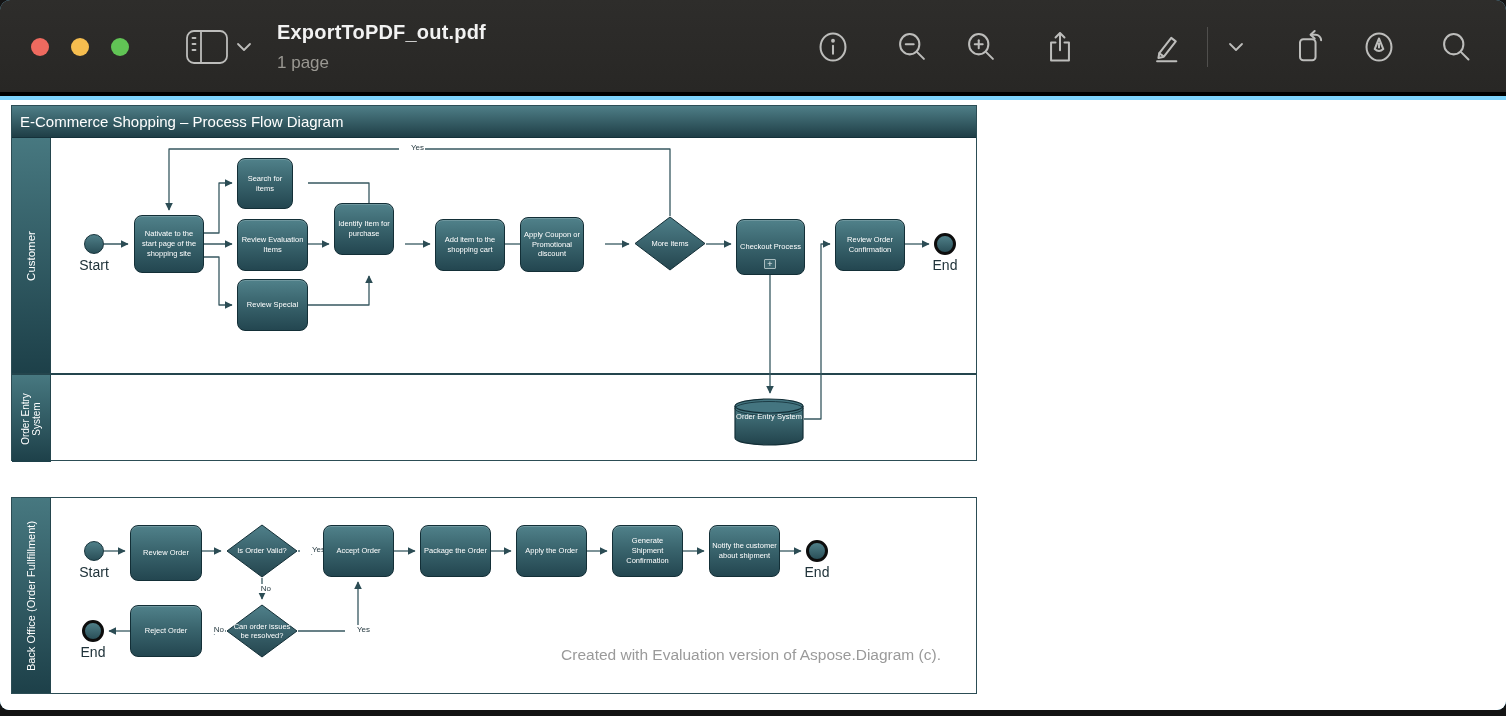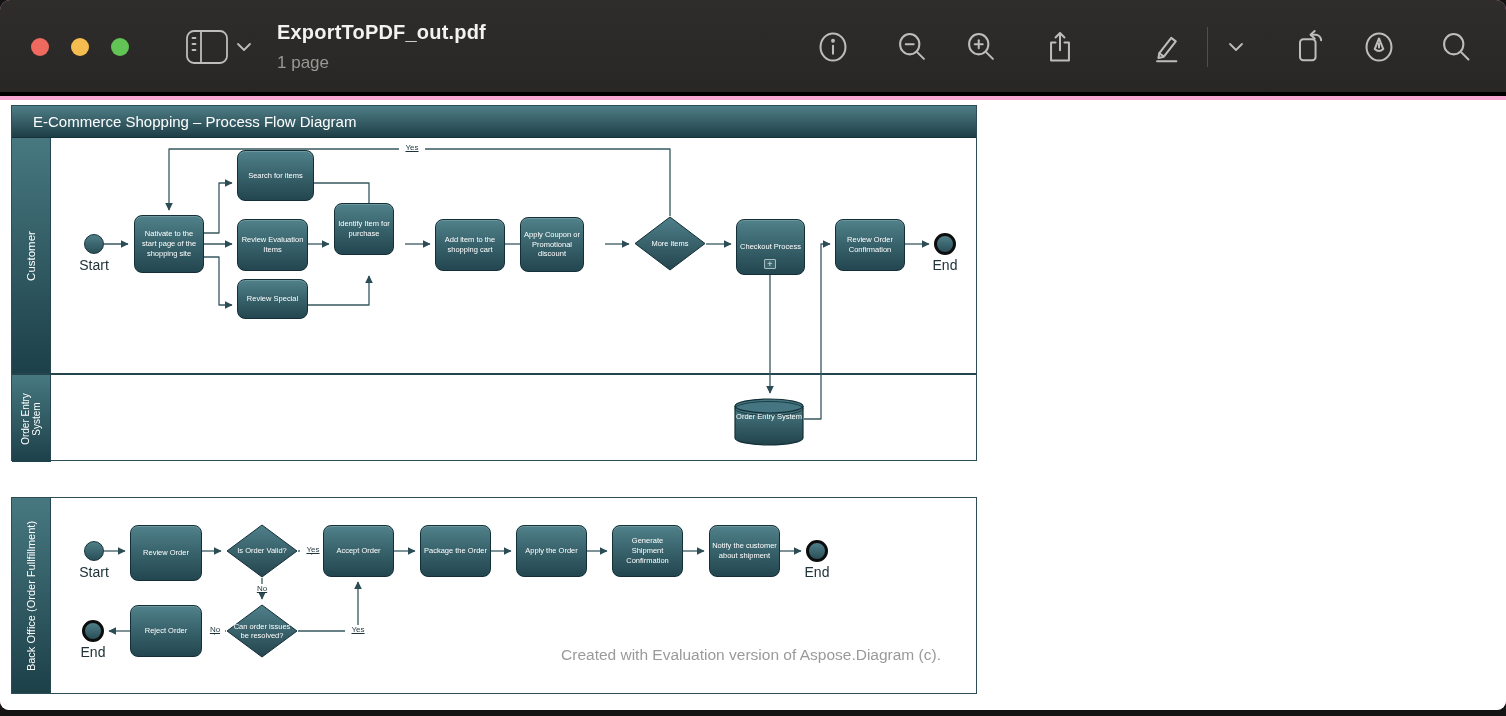--- a/index.html
+++ b/index.html
@@ -1,55 +1,55 @@
 <!DOCTYPE html>
 <html><head>
 <meta charset="utf-8">
 <style>
   * { margin:0; padding:0; box-sizing:border-box; }
   html,body { width:1506px; height:716px; background:#141414; font-family:"Liberation Sans","DejaVu Sans",sans-serif; }
-  .window { position:absolute; left:0; top:0; width:1506px; height:710px; border-radius:10px 10px 9px 9px; overflow:hidden; background:#f9a8d4; }
+  .window { position:absolute; left:0; top:0; width:1506px; height:710px; border-radius:10px 10px 9px 9px; overflow:hidden; background:#7dd3fc; }
 
   
   .titlebar { position:absolute; left:0; top:0; width:100%; height:96px; background:linear-gradient(180deg,#2e2d2b,#282725); border-bottom:4px solid #000; }
   .tl { position:absolute; top:38px; width:18px; height:18px; border-radius:50%; }
   .tl.red{ left:31px; background:#ee6a5f;} .tl.yellow{ left:71px; background:#f5bd4f;} .tl.green{ left:111px; background:#61c455;}
   .icon { position:absolute; stroke:#bdbdbb; fill:none; stroke-width:1.8; stroke-linecap:round; stroke-linejoin:round; }
   .titletext { position:absolute; left:277px; top:21px; color:#f2f2f2; font-size:20px; font-weight:bold; letter-spacing:.2px; }
   .subtitletext { position:absolute; left:277px; top:53px; color:#9a9892; font-size:17px; }
   .toolsep { position:absolute; left:1207px; top:27px; width:1px; height:40px; background:#504f4d; }
 
   
   .content { position:absolute; left:0; top:100px; width:1506px; height:610px; background:#ffffff; }
 
   .dia { position:absolute; background:#fff; border:1.5px solid #2c4d55; }
   .d1 { left:11px; top:5px; width:966px; height:356px; }
   .d2 { left:11px; top:397px; width:966px; height:197px; }
 
-  .dtitle { position:absolute; left:0; top:0; right:0; height:32px; background:linear-gradient(180deg,#4e7e87,#1f3e46); border-bottom:1px solid #14313a; color:#fff; font-size:15px; font-weight:500; display:flex; align-items:center; padding-left:21px; }
+  .dtitle { position:absolute; left:0; top:0; right:0; height:32px; background:linear-gradient(180deg,#4e7e87,#1f3e46); border-bottom:1px solid #14313a; color:#fff; font-size:15px; font-weight:500; display:flex; align-items:center; padding-left:8px; }
 
   .lanerow { position:absolute; left:0; right:0; }
   .lr1 { top:32px; height:237px; border-bottom:2px solid #24454d; }
   .lr2 { top:269px; height:87px; }
   .strip { position:absolute; left:0; top:0; bottom:0; width:39px; background:linear-gradient(180deg,#477880,#1d4049); border-right:1.5px solid #24454d; overflow:hidden; }
   .rot { position:absolute; left:50%; top:50%; transform:translate(-50%,-50%) rotate(-90deg); color:#fff; text-align:center; }
   .rot.c1 { font-size:11.5px; white-space:nowrap; }
   .rot.c2 { font-size:10px; width:84px; line-height:1.1; }
   .rot.c3 { font-size:11px; white-space:nowrap; }
 
   .conn { position:absolute; left:0; top:0; }
 
   .node { position:absolute; border-radius:8px; background:linear-gradient(180deg,#50818a 0%,#3a656e 45%,#234650 100%); border:1px solid #132f37; box-shadow:inset 0 1px 0 rgba(255,255,255,.18); color:#fff; font-size:7.5px; line-height:1.3; display:flex; align-items:center; justify-content:center; text-align:center; padding:2px; }
   .circle { position:absolute; border-radius:50%; background:linear-gradient(180deg,#4f7f88,#2a4f58); border:1.5px solid #15323a; }
   .circle.end { border:3px solid #0d0d0d; }
   .nlabel { position:absolute; font-size:14px; color:#20333a; text-align:center; }
   .diamond { position:absolute; }
   .diamond svg { position:absolute; left:0; top:0; }
   .diamond span { position:absolute; left:0; top:0; right:0; bottom:0; display:flex; align-items:center; justify-content:center; text-align:center; color:#fff; font-size:7.5px; line-height:1.25; padding:6px; }
-  .elabel { position:absolute; font-size:8px; color:#1f333a; background:#fff; text-align:center; padding:0 1px;text-decoration:underline; }
+  .elabel { position:absolute; font-size:8px; color:#1f333a; background:#fff; text-align:right; padding:0 1px; }
   .plusmark { position:absolute; width:12px; height:10px; background:#3c656e; border:1px solid #a9bcbf; color:#e6eded; font-size:9px; line-height:8px; text-align:center; border-radius:1px; }
   .cylwrap { position:absolute; }
   .cylwrap span { position:absolute; left:0; right:0; top:14px; color:#fff; font-size:7.5px; line-height:1.3; text-align:center; }
 
   .watermark { position:absolute; left:509px; top:148px; width:460px; text-align:center; color:#9a9a9a; font-size:15.5px; }
 </style>
 </head>
 <body>
 
 <div class="window">
@@ -159,23 +159,23 @@
           <path d="M893,138 H917" marker-end="url(#ah1)"></path>
         </g>
       </svg>
 
       <div class="elabel" style="left:387px;top:37px;width:26px">Yes</div>
 
       <div class="circle" style="left:72px;top:128px;width:20px;height:20px"></div>
       <div class="nlabel" style="left:57px;top:151px;width:50px">Start</div>
 
       <div class="node" style="left:122px;top:109px;width:70px;height:58px">Nativate to the start page of the shopping site</div>
-      <div class="node" style="left:225px;top:44px;width:77px;height:51px">Search for items</div>
+      <div class="node" style="left:225px;top:52px;width:56px;height:51px">Search for items</div>
       <div class="node" style="left:225px;top:113px;width:71px;height:52px">Review Evaluation Items</div>
-      <div class="node" style="left:225px;top:173px;width:71px;height:40px">Review Special</div>
+      <div class="node" style="left:225px;top:173px;width:71px;height:52px">Review Special</div>
       <div class="node" style="left:322px;top:97px;width:60px;height:52px">Identify Item for purchase</div>
       <div class="node" style="left:423px;top:113px;width:70px;height:52px">Add item to the shopping cart</div>
       <div class="node" style="left:508px;top:111px;width:64px;height:55px">Apply Coupon or Promotional discount</div>
 
       <div class="diamond" style="left:622px;top:110px;width:72px;height:55px">
         <svg width="72" height="55" viewBox="0 0 72 55">
           <defs>
               <linearGradient id="dg1" x1="0" y1="0" x2="0" y2="1">
             <stop offset="0" stop-color="#4f808a"></stop>
                 <stop offset="1" stop-color="#24454e"></stop>

